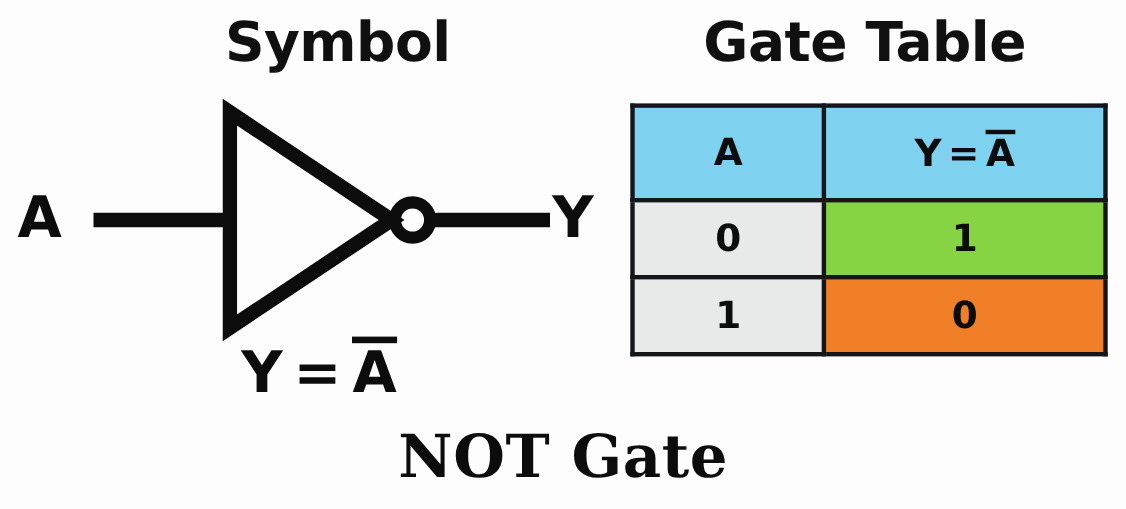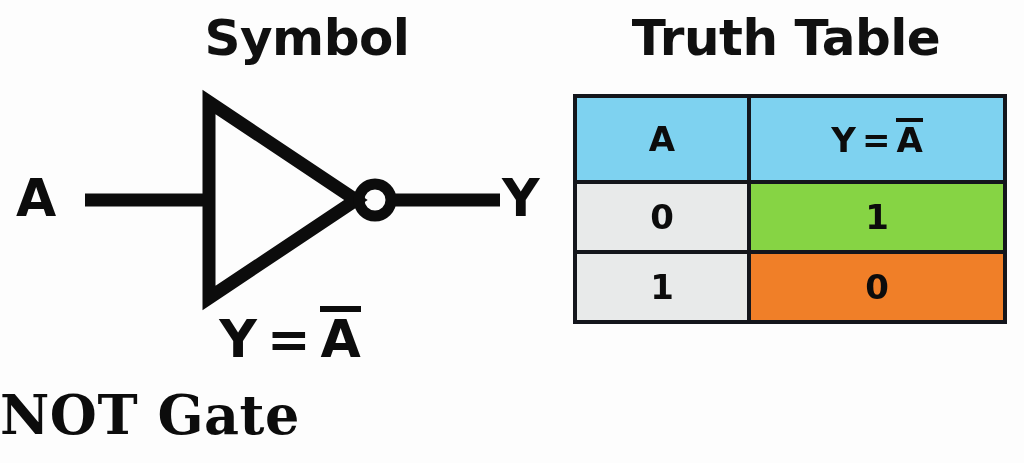--- a/index.html
+++ b/index.html
@@ -132,36 +132,37 @@
     padding-top: 1px;
     line-height: 34px;
   }
 
   
   #gate-caption {
     position: absolute;
     left: 0;
     top: 384px;
     width: 1024px;
+    text-align: center;
     font-family: "DejaVu Serif", serif;
     font-weight: bold;
     font-size: 54px;
     line-height: 62px;
     color: #0c0c0c;
     letter-spacing: 0.5px;
   }
 </style>
 </head>
 <body>
 
 <div class="stage">
 
   <div class="heading" id="symbol-heading">Symbol</div>
 
-  <div class="heading" id="truth-table-heading">Truth Table</div>
+  <div class="heading" id="truth-table-heading">Gate Table</div>
 
   <svg id="gate-symbol-svg" width="560" height="240" viewBox="0 0 560 240">
 
     <line x1="85" y1="120" x2="212" y2="120" stroke="#0c0c0c" stroke-width="13" stroke-linecap="butt"></line>
 
     <polygon points="209,22 209,218 356,120" fill="none" stroke="#0c0c0c" stroke-width="13" stroke-linejoin="miter"></polygon>
 
     <circle cx="375" cy="120" r="16" fill="none" stroke="#0c0c0c" stroke-width="11"></circle>
 
     <line x1="392" y1="120" x2="500" y2="120" stroke="#0c0c0c" stroke-width="13" stroke-linecap="butt"></line>

